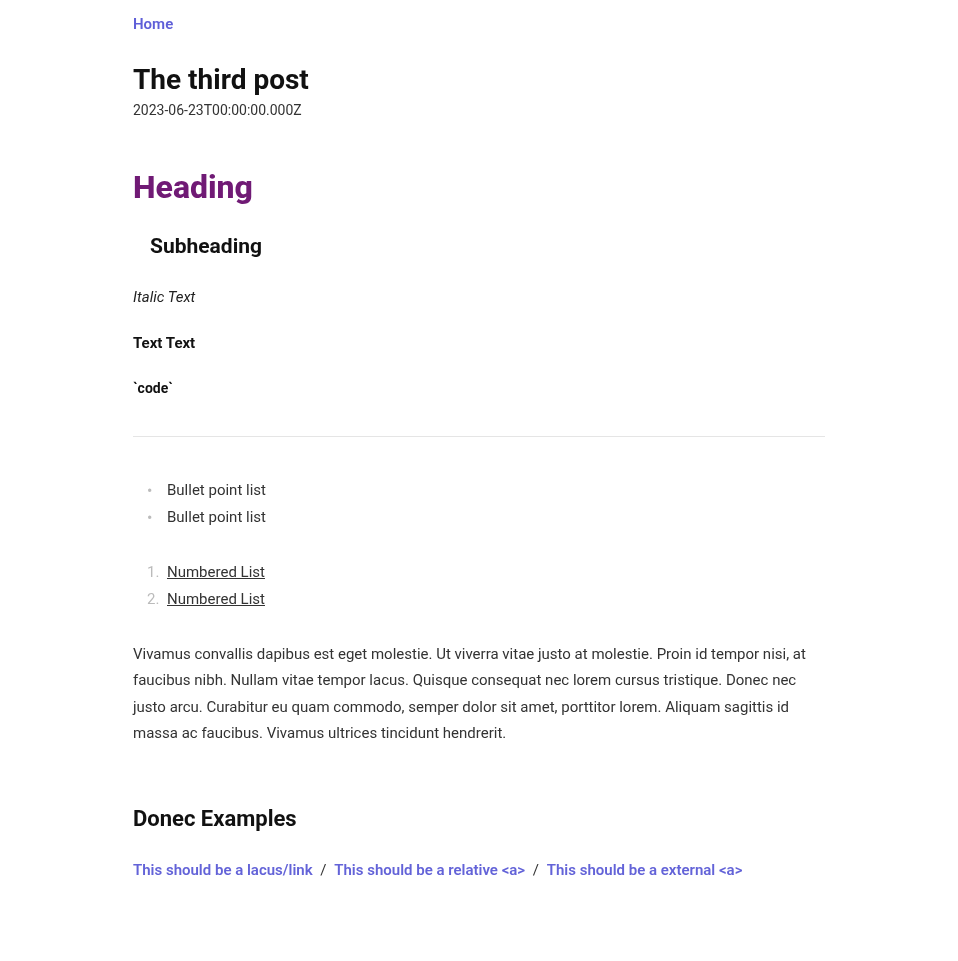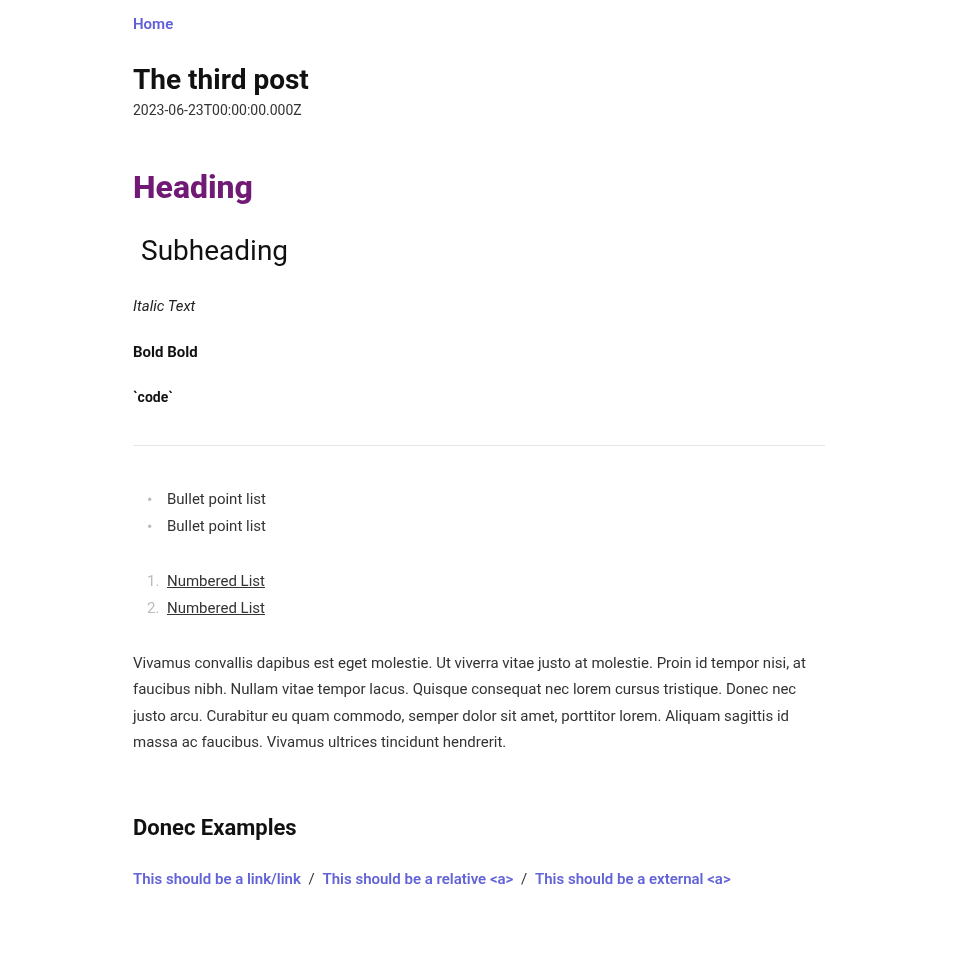--- a/index.html
+++ b/index.html
@@ -38,23 +38,23 @@
       color: #333;
       margin-bottom: 50px;
     }
     .heading {
       font-size: 32px;
       font-weight: 800;
       margin: 30px 0 28px 0;
       color: #701a75;
     }
     .subheading {
-      font-size: 28px;
-      font-weight: 400;
-      margin: 20px 0 30px 8px;
+      font-size: 21px;
+      font-weight: 700;
+      margin: 20px 0 30px 17px;
       color: #111;
     }
     .italic-text {
       font-style: italic;
       font-size: 15px;
       color: #222;
       margin-bottom: 28px;
     }
     .bold-text {
       font-weight: 700;
@@ -148,37 +148,37 @@
 
   <h1 class="page-title">The third post</h1>
   <div class="date">2023-06-23T00:00:00.000Z</div>
 
   <h1 class="heading">Heading</h1>
 
   <h2 class="subheading">Subheading</h2>
 
   <div class="italic-text">Italic Text</div>
 
-  <div class="bold-text">Bold Bold</div>
+  <div class="bold-text">Text Text</div>
 
   <div class="code-text">`code`</div>
 
   <hr class="divider">
 
   <ul class="bullet-list">
     <li>Bullet point list</li>
     <li>Bullet point list</li>
   </ul>
 
   <ol class="numbered-list">
     <li>Numbered List</li>
     <li>Numbered List</li>
   </ol>
 
   <p class="paragraph">Vivamus convallis dapibus est eget molestie. Ut viverra vitae justo at molestie. Proin id tempor nisi, at faucibus nibh. Nullam vitae tempor lacus. Quisque consequat nec lorem cursus tristique. Donec nec justo arcu. Curabitur eu quam commodo, semper dolor sit amet, porttitor lorem. Aliquam sagittis id massa ac faucibus. Vivamus ultrices tincidunt hendrerit.</p>
 
   <h2 class="link-examples-heading">Donec Examples</h2>
 
   <div class="link-row">
-    <a>This should be a link/link</a><span class="link-separator"> / </span><a>This should be a relative &lt;a&gt;</a><span class="link-separator"> / </span><a>This should be a external &lt;a&gt;</a>
+    <a>This should be a lacus/link</a><span class="link-separator"> / </span><a>This should be a relative &lt;a&gt;</a><span class="link-separator"> / </span><a>This should be a external &lt;a&gt;</a>
   </div>
 
 </div>
 
 </body></html>

